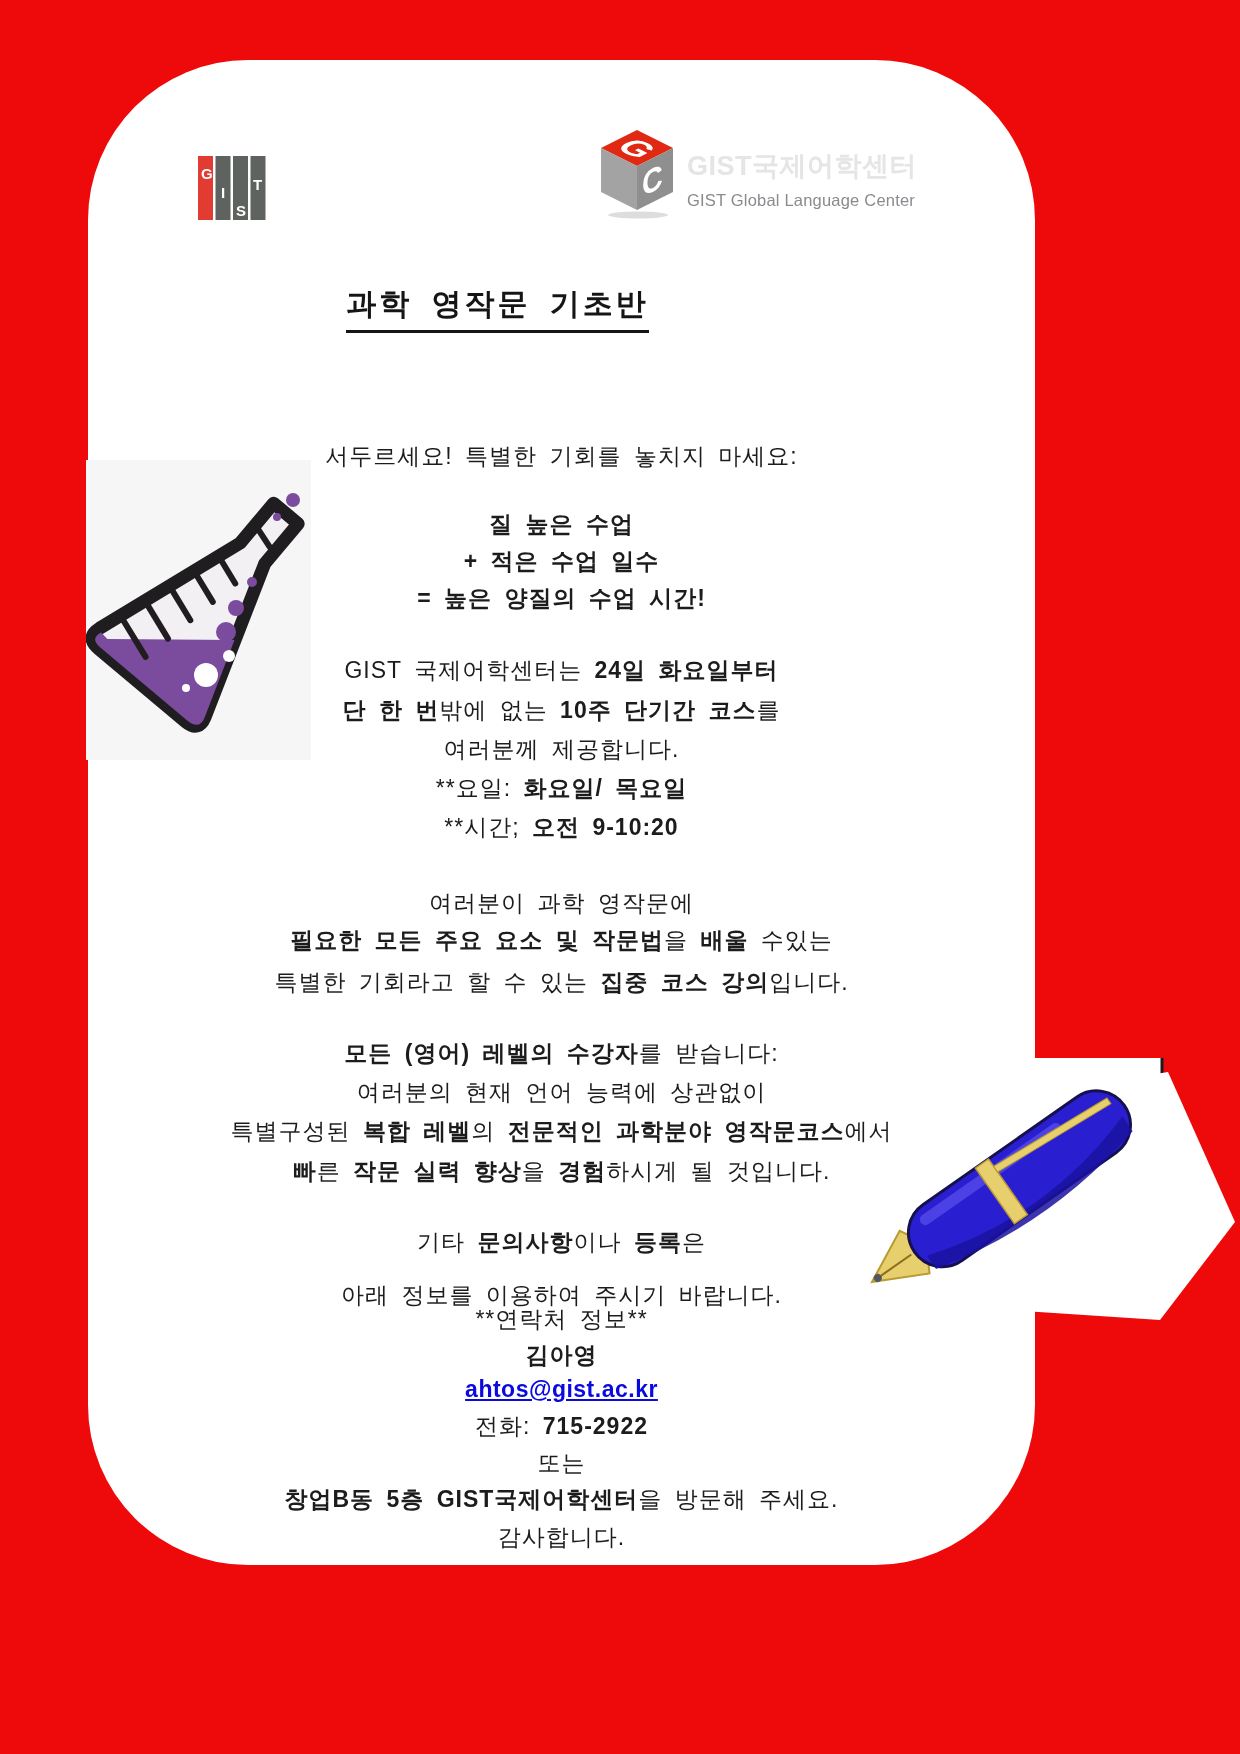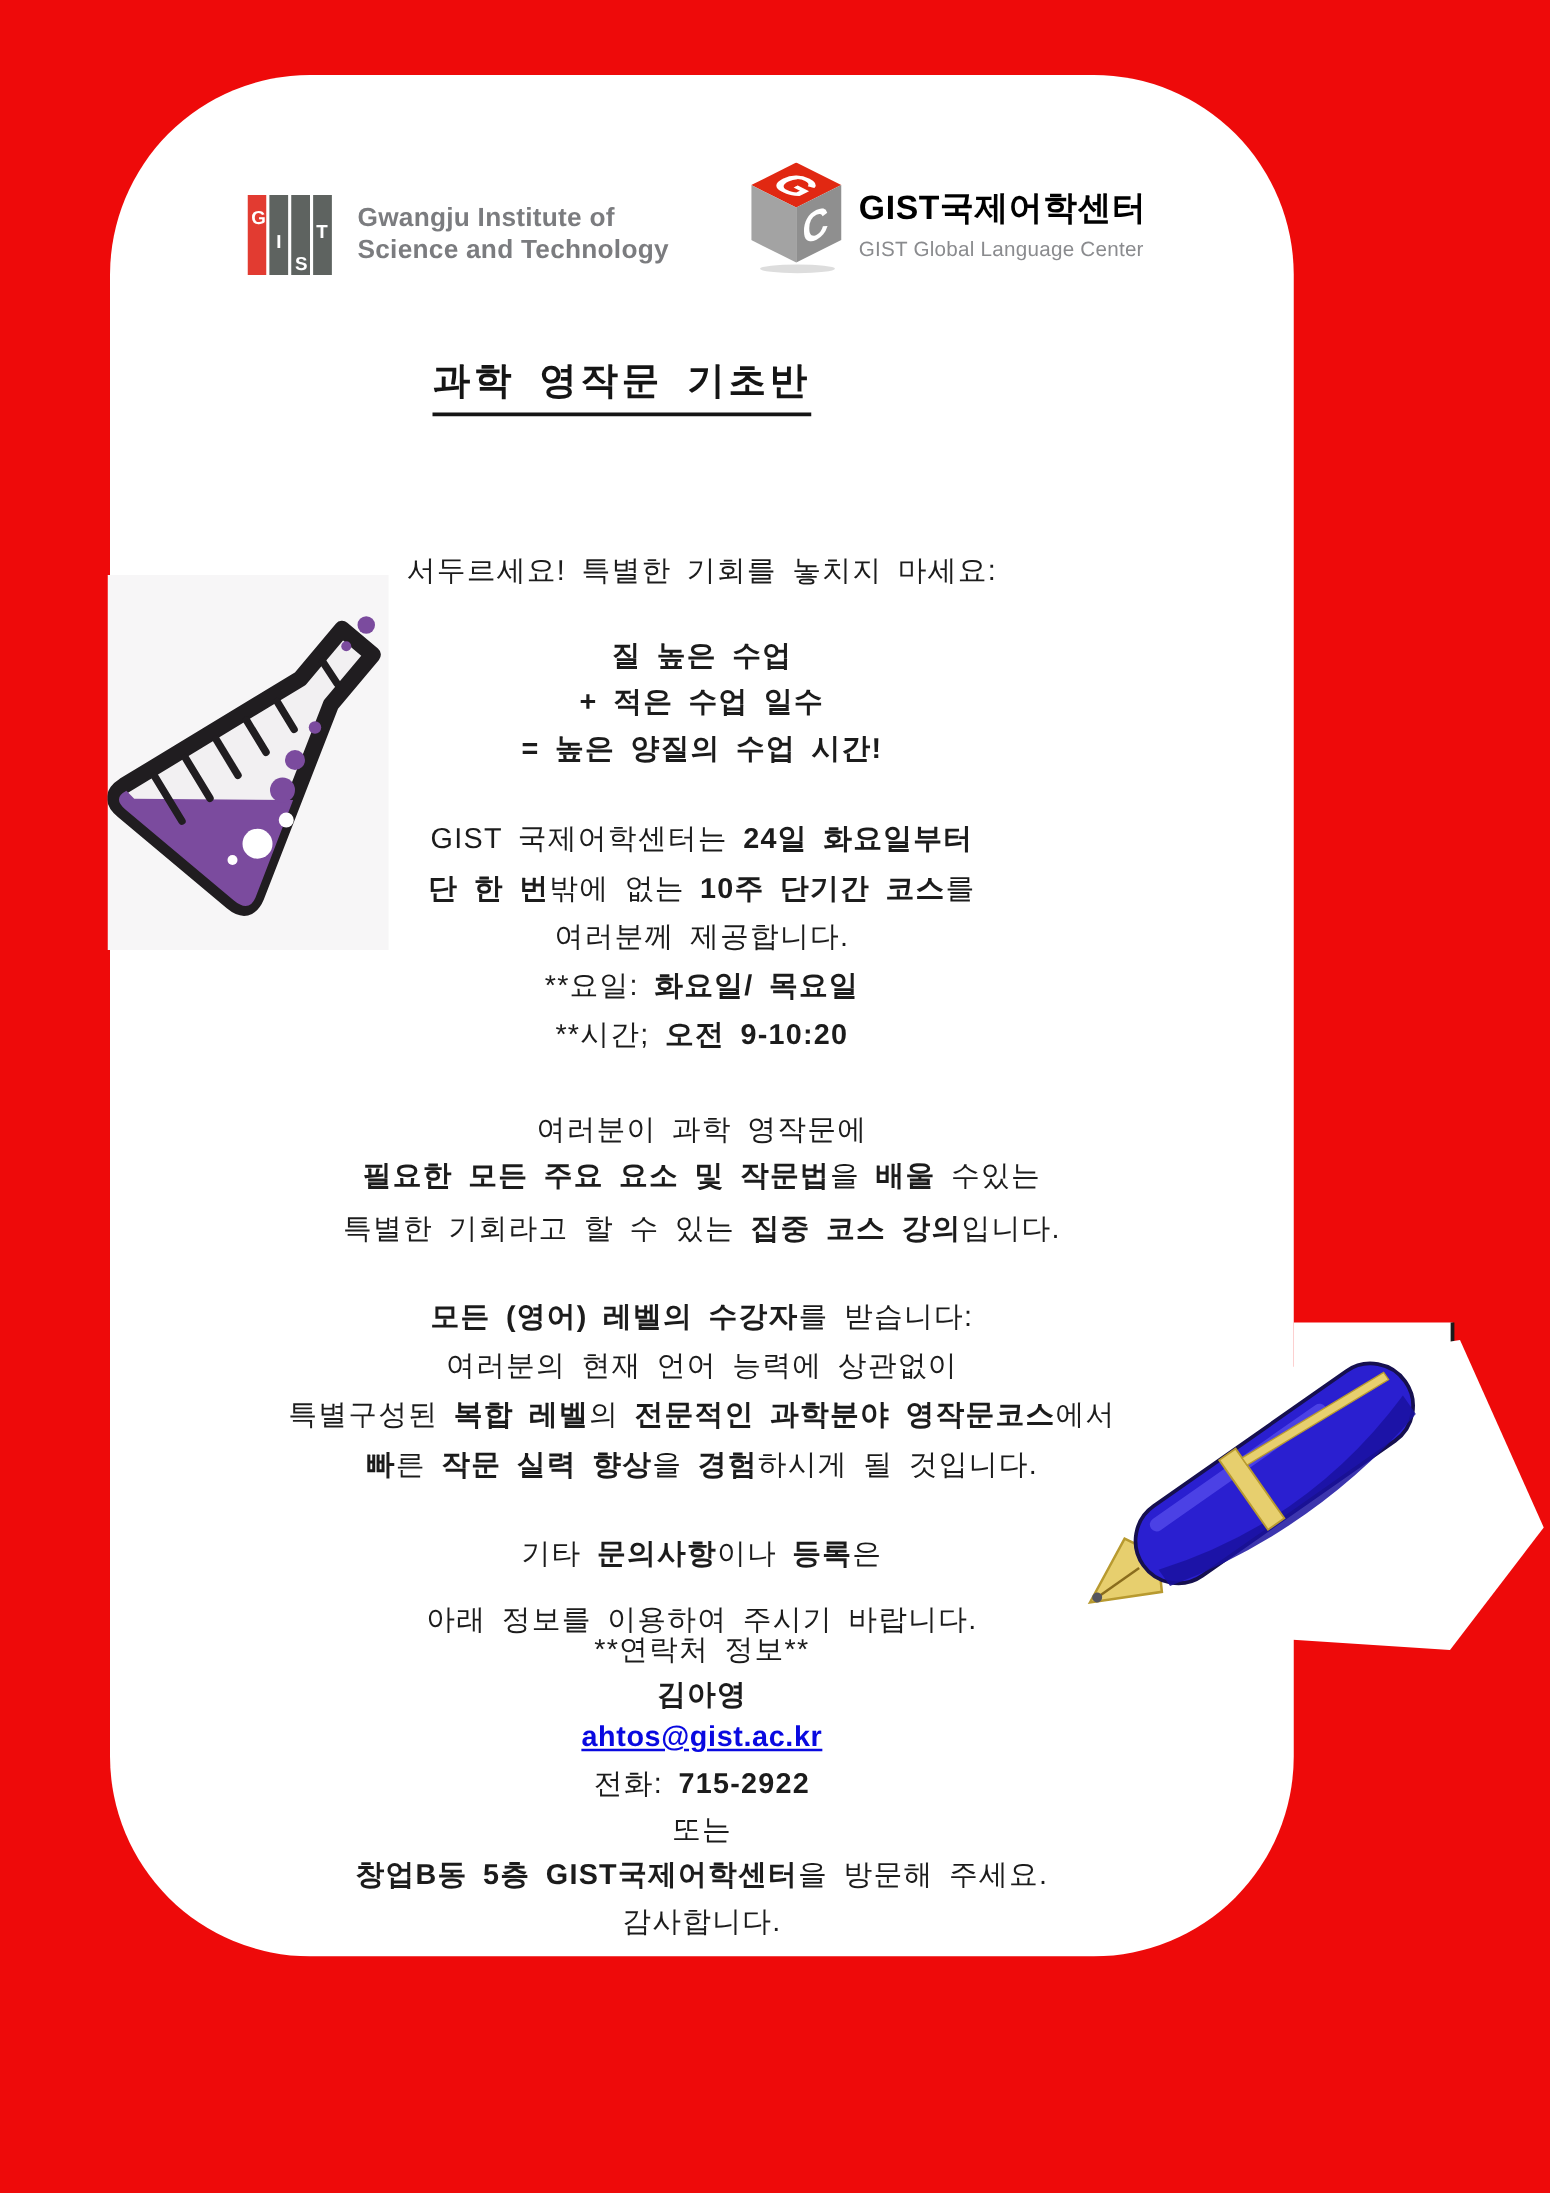--- a/index.html
+++ b/index.html
@@ -4,21 +4,21 @@
 <style>
   html,body{margin:0;padding:0;}
   body{background:#bbb;font-family:"Liberation Sans","DejaVu Sans",sans-serif;}
   .page{position:relative;width:1240px;height:1754px;background:#ee0a0a;overflow:hidden;margin:0 auto;}
   .sheet{position:absolute;left:88px;top:60px;width:947px;height:1505px;background:#ffffff;border-radius:160px;}
   
   .gist-logo{position:absolute;left:198px;top:156px;display:flex;align-items:flex-start;}
   .gist-name{margin-left:18px;color:#7b7c7f;font-size:21px;line-height:25px;font-weight:600;letter-spacing:0.2px;padding-top:6px;}
   .glc-logo{position:absolute;left:601px;top:130px;display:flex;align-items:flex-start;}
   .glc-text{margin-left:12px;padding-top:18px;}
-  .glc-kr{color:#000000;font-size:27px;font-weight:700;letter-spacing:0.5px;}
+  .glc-kr{color:#e5e5e5;font-size:27px;font-weight:700;letter-spacing:0.5px;}
   .glc-en{color:#8a8b8e;font-size:16.5px;margin-top:7px;letter-spacing:0.2px;}
   
   .title-row{position:absolute;left:88px;top:284px;width:819px;text-align:center;}
   .title-row span{display:inline-block;font-size:30px;font-weight:700;color:#151515;letter-spacing:3px;word-spacing:8px;border-bottom:3px solid #151515;padding-bottom:5px;}
   
   .line{position:absolute;left:88px;width:947px;text-align:center;font-size:23px;color:#1c1c1c;letter-spacing:1px;word-spacing:5px;white-space:nowrap;}
   .line .b{font-weight:700;}
   .line a.link{color:#0909e0;font-weight:700;text-decoration:underline;letter-spacing:0.5px;margin-top:32px;}
   
   .flask-box{position:absolute;left:86px;top:460px;}
@@ -34,24 +34,20 @@
     <svg width="70" height="66" viewBox="0 0 70 66">
       <rect x="0" y="0" width="15" height="64" fill="#e23b31"></rect>
       <rect x="17.5" y="0" width="15" height="64" fill="#5e6360"></rect>
       <rect x="35" y="0" width="15" height="64" fill="#5e6360"></rect>
       <rect x="52.5" y="0" width="15" height="64" fill="#5e6360"></rect>
       <text x="3" y="23" fill="#fff" font-size="15" font-weight="bold">G</text>
       <text x="23" y="42" fill="#fff" font-size="15" font-weight="bold">I</text>
       <text x="38" y="60" fill="#fff" font-size="15" font-weight="bold">S</text>
       <text x="55" y="34" fill="#fff" font-size="15" font-weight="bold">T</text>
     </svg>
-    <div class="gist-name">
-      <div>Gwangju Institute of</div>
-      <div>Science and Technology</div>
-    </div>
   </div>
 
   <div class="glc-logo">
     <svg width="74" height="90" viewBox="0 0 74 90">
       <ellipse cx="37" cy="85" rx="30" ry="3.5" fill="#dddddd"></ellipse>
       <polygon points="36,0 72,18 36,36 0,18" fill="#e12812"></polygon>
       <polygon points="0,18 36,36 36,80 0,62" fill="#a3a3a3"></polygon>
       <polygon points="36,36 72,18 72,62 36,80" fill="#8f8f8f"></polygon>
       <text transform="matrix(0.72,0.36,-0.72,0.36,36,0)" x="9" y="40" fill="#ffffff" font-size="42" font-weight="bold">G</text>
       <text transform="matrix(0.72,-0.36,0,0.84,36,36)" x="7" y="40" fill="#ffffff" font-size="40" font-weight="bold">C</text>

